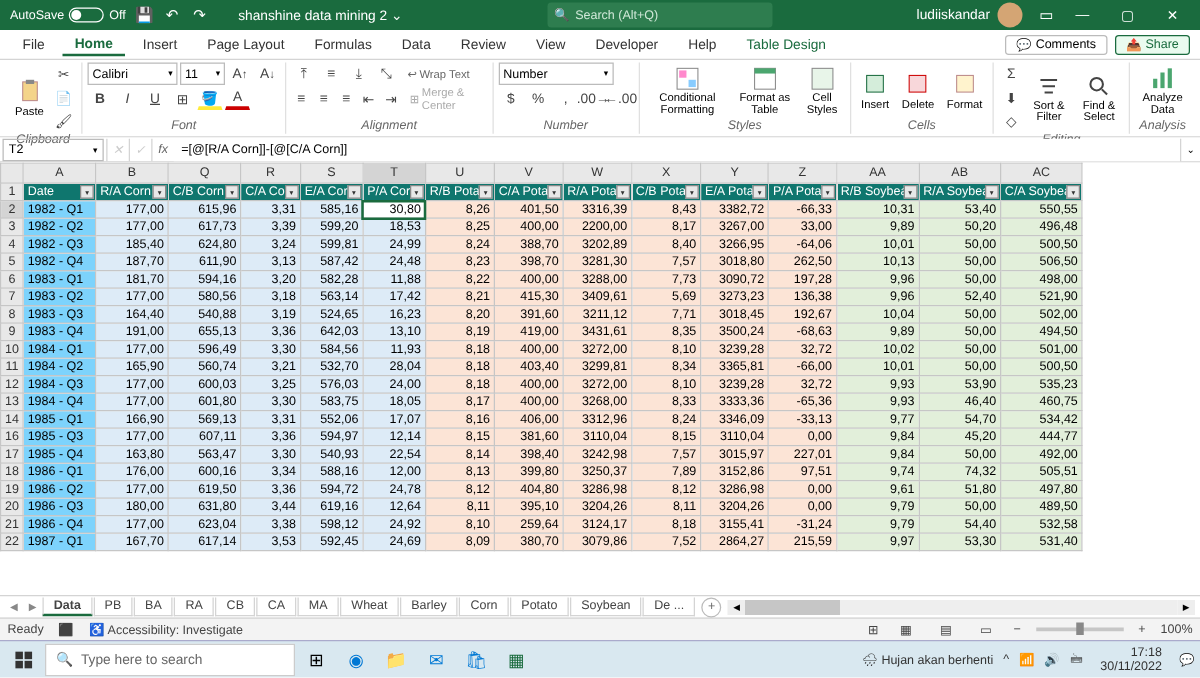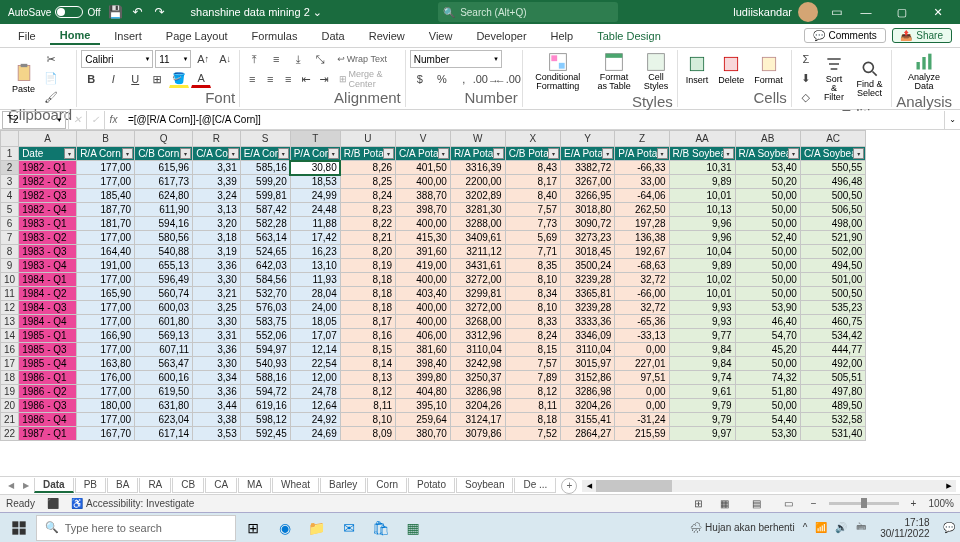--- a/index.html
+++ b/index.html
@@ -21,49 +21,49 @@
 .ribbon-tabs { height:24px; background:#fff; display:flex; align-items:center; border-bottom:1px solid #d4d4d4; gap:4px; padding:0 8px; }
 .ribbon-tabs .tab { padding:2px 10px; font-size:11px; color:#333; }
 .ribbon-tabs .tab.active { border-bottom:2px solid #1a6b3e; color:#1a6b3e; font-weight:600; }
 .ribbon-tabs .tab-link { color:#1a6b3e; }
 .ribbon-tabs .right { margin-left:auto; display:flex; gap:6px; }
 .ribbon-tabs .right .btn { border:1px solid #bbb; border-radius:3px; padding:1px 8px; font-size:10px; display:flex; align-items:center; gap:3px; }
 
 
 .ribbon { height:62px; background:#fff; border-bottom:1px solid #d4d4d4; display:flex; padding:2px 4px; }
 .group { border-right:1px solid #e0e0e0; padding:0 4px; display:flex; flex-direction:column; }
-.group-label { text-align:right; font-size:15px; color:#666; margin-top:auto; padding-bottom:1px; }
+.group-label { text-align:center; font-size:10px; color:#666; margin-top:auto; padding-bottom:1px;font-style:italic; }
 .group-body { display:flex; gap:2px; flex:1; align-items:center; }
 .big-btn { display:flex; flex-direction:column; align-items:center; justify-content:center; padding:2px 4px; font-size:9px; gap:1px; }
 .big-btn svg, .big-btn .b-icon { width:20px; height:20px; }
 .small-row { display:flex; gap:2px; }
 .sm-btn { width:20px; height:18px; display:flex; align-items:center; justify-content:center; font-size:11px; color:#444; border:1px solid transparent; }
 .dd { width:72px; height:18px; border:1px solid #bbb; font-size:10px; padding:0 3px; display:flex; align-items:center; background:#fff; }
 .dd.small { width:36px; }
 .dd .caret { margin-left:auto; font-size:7px; }
 
 
 .formula-row { height:20px; background:#fff; border-bottom:1px solid #d4d4d4; display:flex; align-items:center; }
-.name-box { width:64px; height:18px; border:1px solid #bbb; margin:0 2px; padding:0 4px; font-size:10px; display:flex; align-items:center; }
+.name-box { width:81px; height:18px; border:1px solid #bbb; margin:0 2px; padding:0 4px; font-size:10px; display:flex; align-items:center; }
 .name-box .caret { margin-left:auto; font-size:7px; }
 .fx-btn { width:18px; height:18px; display:flex; align-items:center; justify-content:center; font-size:10px; font-style:italic; color:#666; border-left:1px solid #d4d4d4; }
 .formula-input { flex:1; height:18px; border:none; padding:0 6px; font-size:10px; outline:none; }
 .fx-expand { width:16px; height:18px; border-left:1px solid #d4d4d4; display:flex; align-items:center; justify-content:center; font-size:8px; }
 
 
 .grid-wrap { position:relative; height:346px; background:#fff; overflow:hidden; }
 .grid { border-collapse:collapse; table-layout:fixed; font-size:10px; }
 .grid th, .grid td { border:1px solid #c6c6c6; height:14px; padding:0 3px; overflow:hidden; white-space:nowrap; }
 .grid .col-head { background:#e8e8e8; text-align:center; font-weight:normal; height:16px; font-size:10px; color:#333; }
 .grid .row-head { background:#e8e8e8; text-align:center; width:16px; font-weight:normal; color:#333; }
 .grid .row-head.sel { background:#d4d4d4; }
 .grid .col-head.sel { background:#d4d4d4; }
 .grid .tbl-head { background:#0f766e; color:#fff; text-align:left; position:relative; }
 .grid .tbl-head .filter-btn { position:absolute; right:1px; top:1px; width:11px; height:11px; background:#e8e8e8; border:1px solid #888; font-size:6px; display:flex; align-items:center; justify-content:center; color:#333; }
-.grid td.a { background:#ec4899; text-align:left; }
+.grid td.a { background:#7dd3fc; text-align:left; }
 .grid td.b { background:#ddebf7; text-align:right; }
 .grid td.c { background:#fce4d6; text-align:right; }
 .grid td.d { background:#e2efda; text-align:right; }
 .grid td.sel { outline:2px solid #1a6b3e; outline-offset:-1px; background:#fff !important; }
 
 
 .sheet-tabs { height:18px; background:#fff; border-top:1px solid #d4d4d4; display:flex; align-items:center; font-size:10px; padding:0 4px; gap:1px; }
 .sheet-tabs .nav-btn { width:14px; display:flex; align-items:center; justify-content:center; color:#888; font-size:8px; }
 .sheet-tabs .stab { padding:1px 8px; border:1px solid #d4d4d4; border-top:none; color:#444; }
 .sheet-tabs .stab.active { background:#fff; border-bottom:2px solid #1a6b3e; font-weight:600; }

